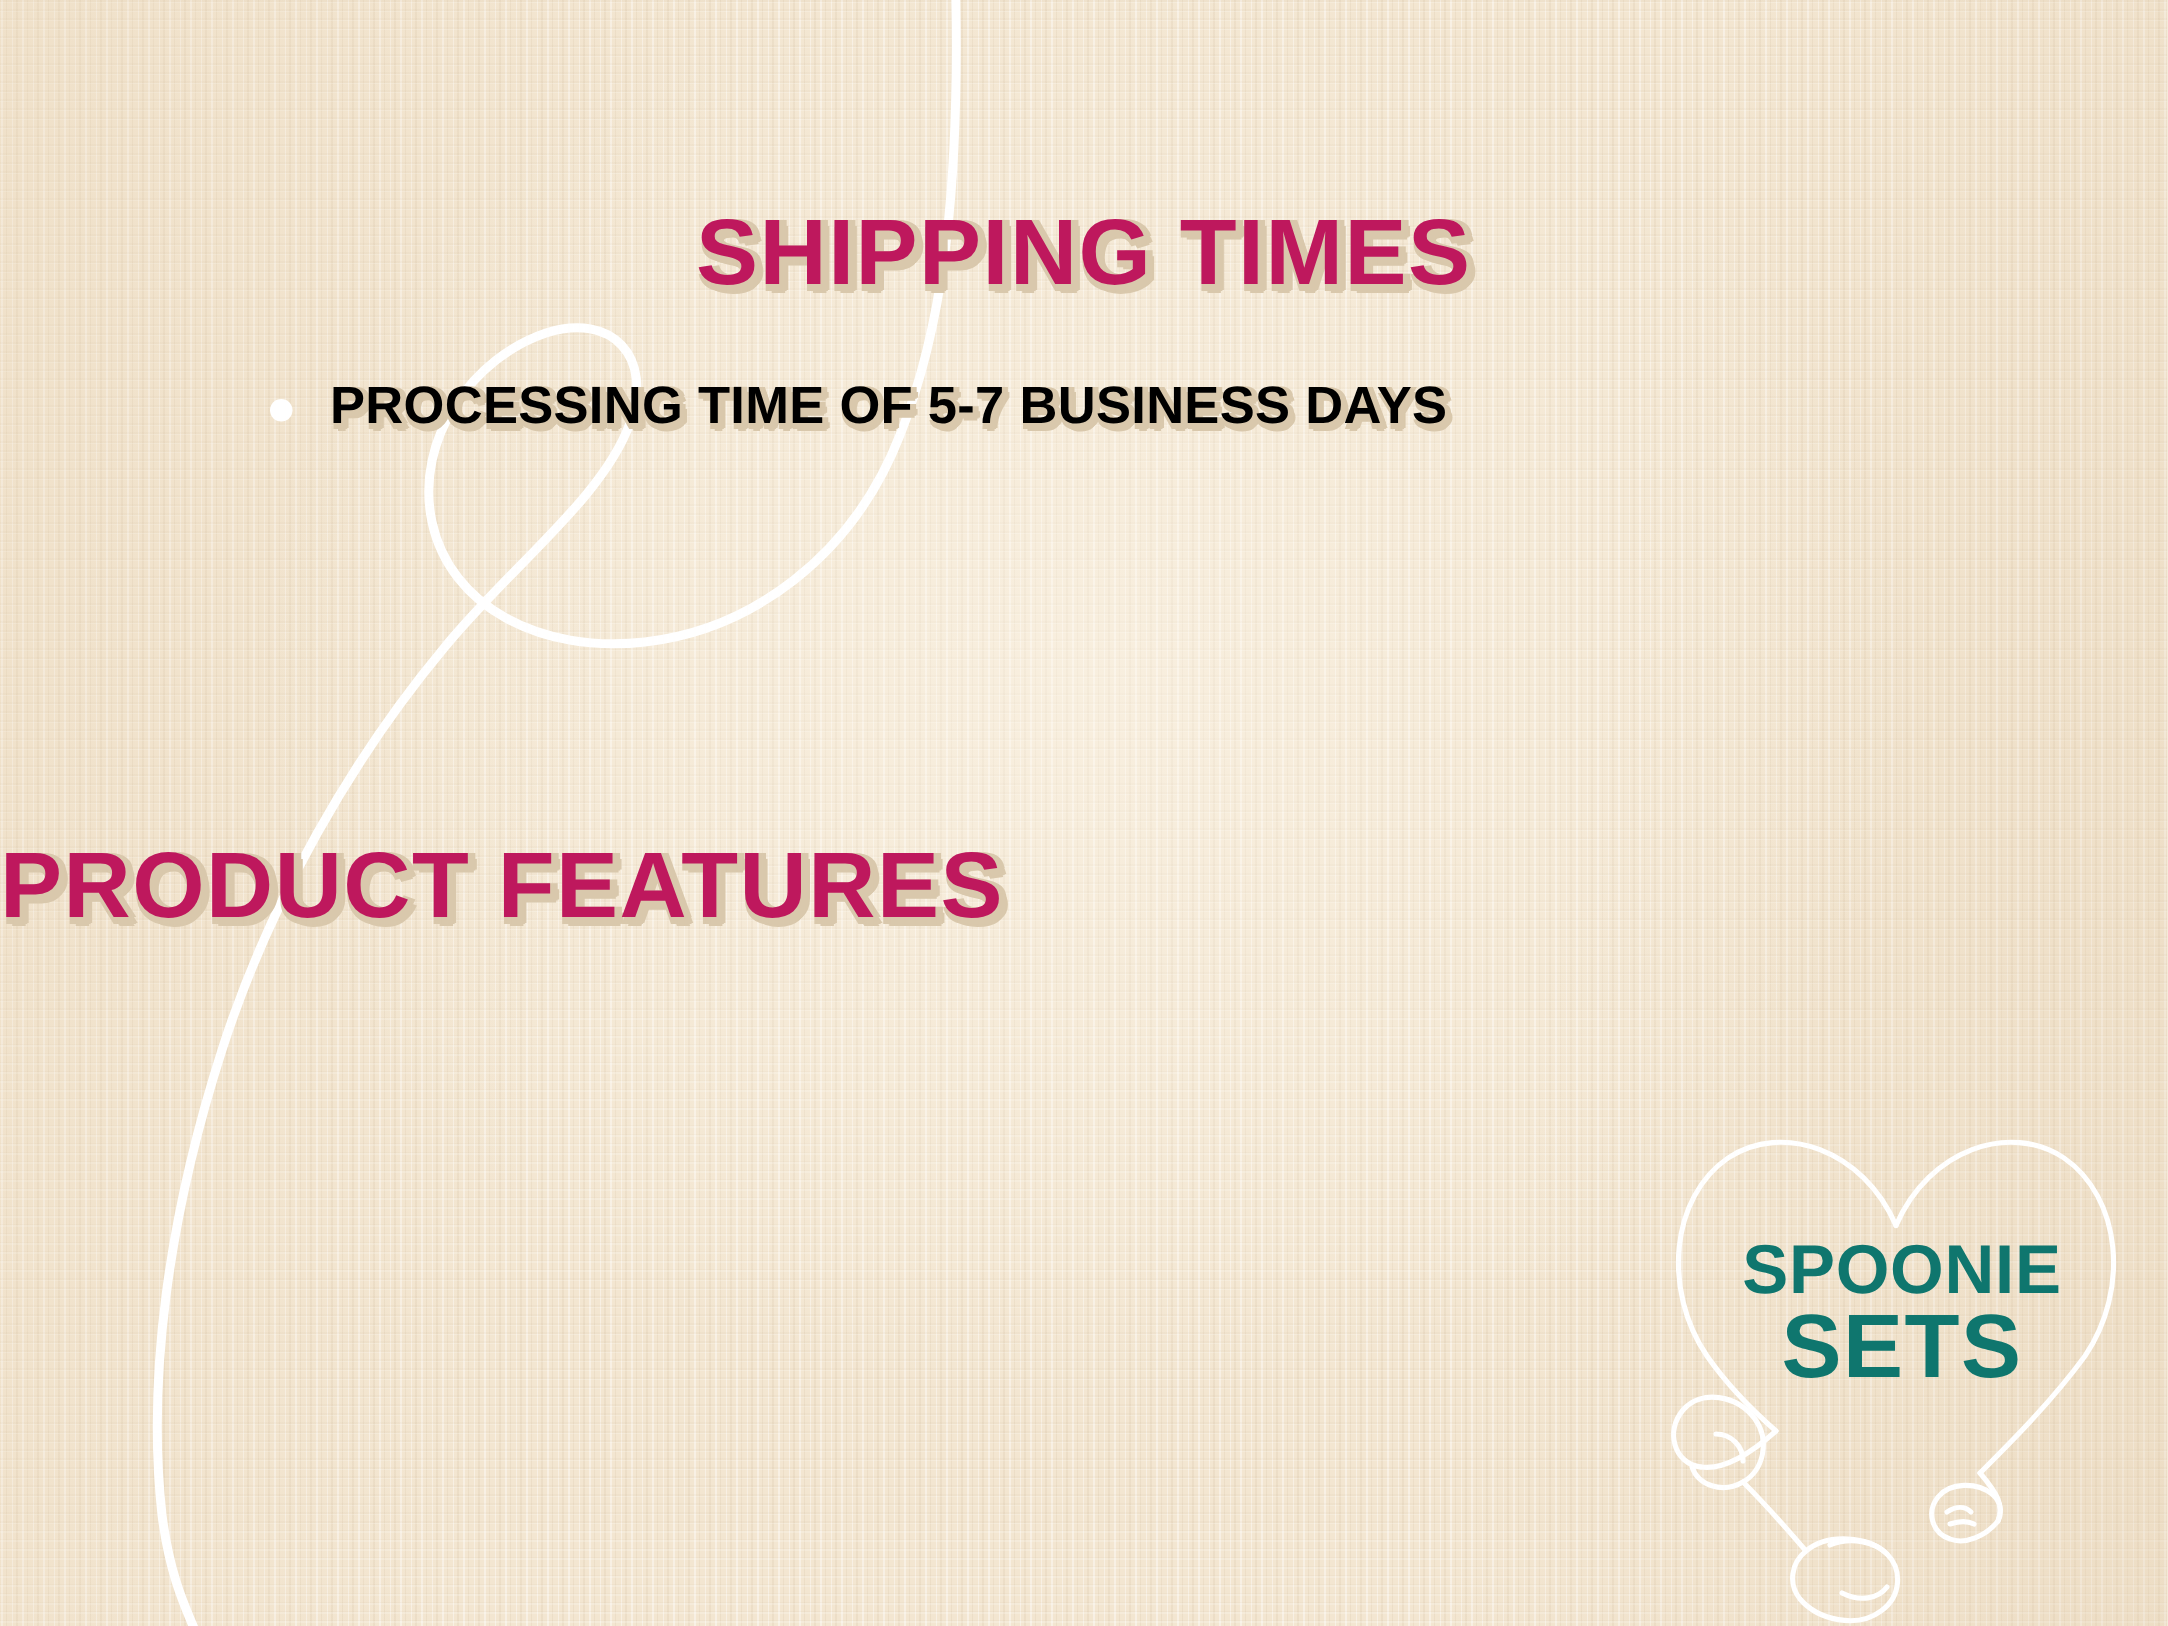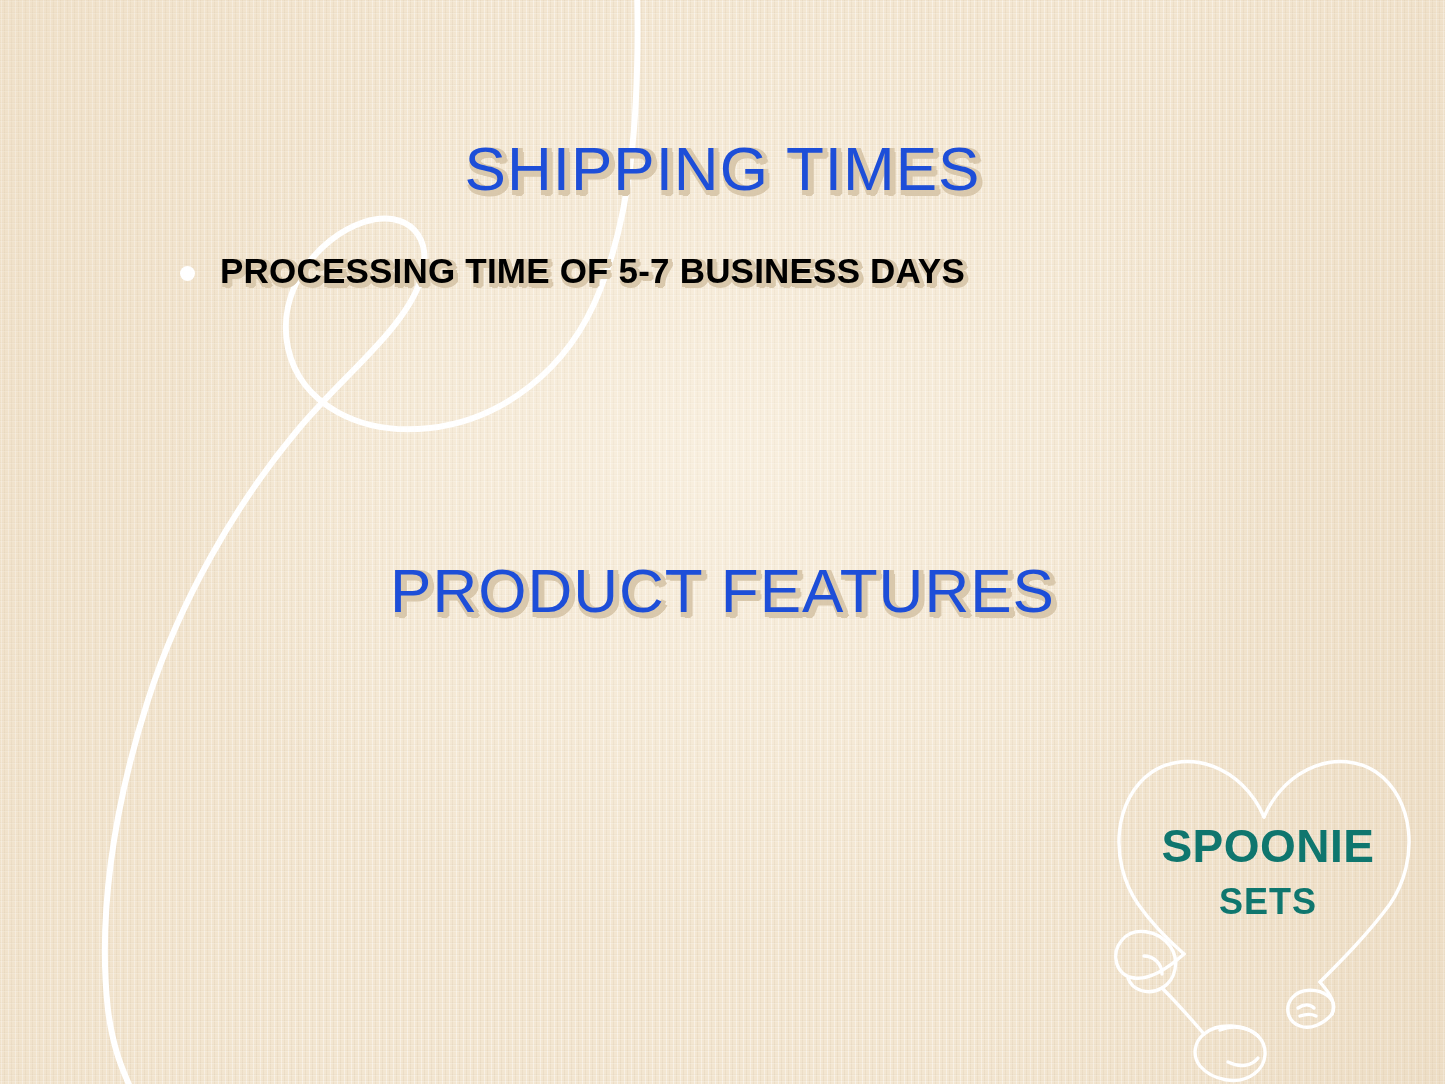--- a/index.html
+++ b/index.html
@@ -77,22 +77,22 @@
   }
 
   
   #content {
     position: absolute;
     inset: 0;
   }
 
   .headline {
     position: absolute;
-    color: #1d4ed8;
-    font-weight: 400;
+    color: #be185d;
+    font-weight: 700;
     letter-spacing: 0.5px;
     text-transform: uppercase;
     white-space: nowrap;
     text-shadow:
        5px 5px 0 #d9c8ac,
        5px 0   0 #d9c8ac,
        0   5px 0 #d9c8ac,
        4px 6px 0 #d9c8ac,
        6px 4px 0 #d9c8ac;
   }
@@ -100,21 +100,20 @@
     left: 0; right: 0;
     top: 96px;
     text-align: center;
     font-size: 62px;
     line-height: 1;
     letter-spacing: 1px;
   }
   #features-title {
     left: 0; right: 0;
     top: 518px;
-    text-align: center;
     font-size: 62px;
     line-height: 1;
     letter-spacing: 1px;
   }
 
   .bullet-list {
     position: absolute;
     margin: 0;
     padding: 0;
     list-style: none;
@@ -176,21 +175,21 @@
     left: 0;
     top: 82px;
     width: 352px;
     text-align: center;
     color: #0f766e;
     font-weight: 700;
     font-size: 46px;
     line-height: 0.98;
     letter-spacing: 0.5px;
   }
-  #logo-text .logo-line2 { font-size: 36px; letter-spacing: 1px; margin-top: 15px; }
+  #logo-text .logo-line2 { font-size: 60px; letter-spacing: 1px; }
 </style>
 </head>
 <body>
 
 <div id="poster">
 
   <div id="texture-vertical"></div>
   <div id="texture-horizontal"></div>
   <div id="texture-vignette"></div>
 

